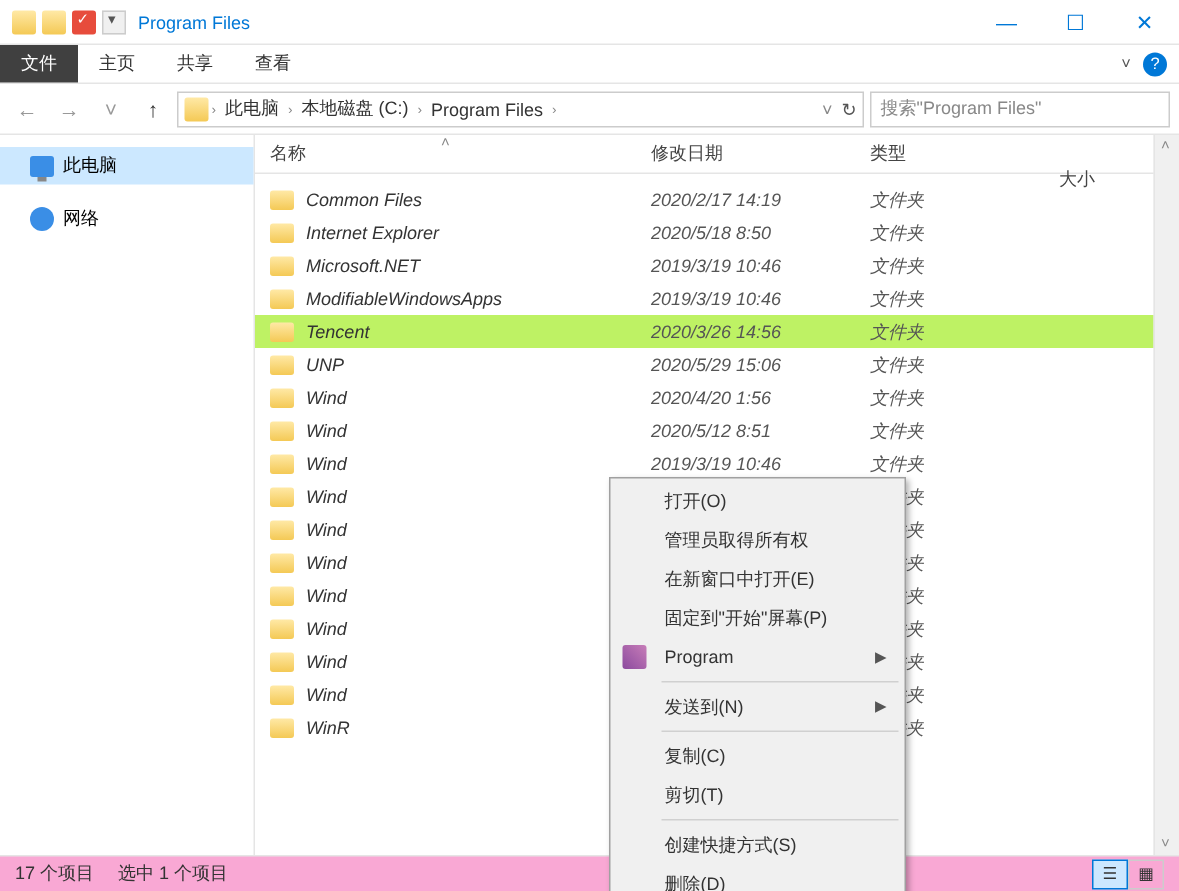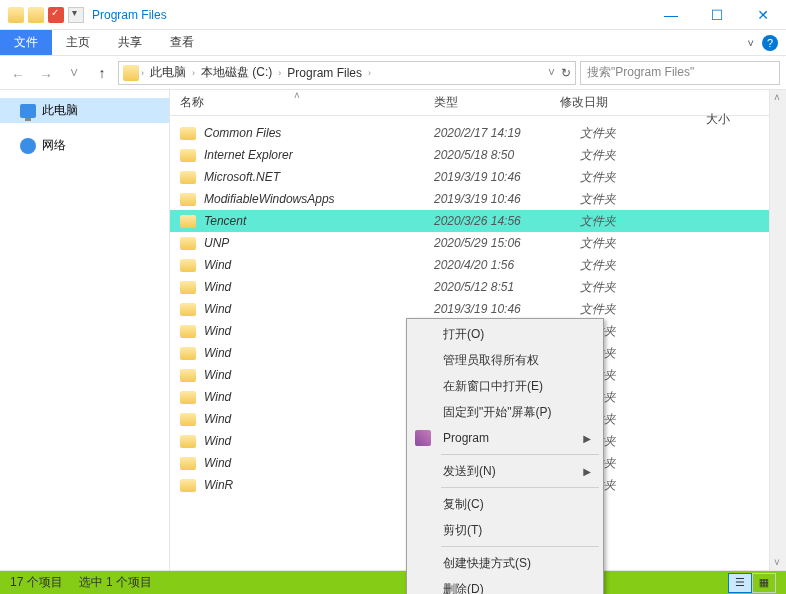--- a/index.html
+++ b/index.html
@@ -13,21 +13,21 @@
     .checkmark::after { content: "✓"; color: #fff; font-size: 10px; position: absolute; left: 3px; top: 0; }
     .down-arrow { background: #f0f0f0; border: 1px solid #ccc; position: relative; }
     .down-arrow::after { content: "▾"; position: absolute; left: 3px; top: -1px; font-size: 10px; color: #555; }
     .title-text { color: #0078d7; margin-left: 8px; font-size: 12px; }
     .window-controls { margin-left: auto; display: flex; }
     .win-btn { width: 46px; height: 30px; display: flex; align-items: center; justify-content: center; color: #0078d7; font-size: 14px; }
     .win-btn.close { background: transparent; }
     
     .ribbon { height: 26px; background: #fff; display: flex; align-items: stretch; border-bottom: 1px solid #e5e5e5; }
     .ribbon-tab { padding: 0 14px; display: flex; align-items: center; font-size: 12px; color: #333; }
-    .ribbon-tab.file { background: #3b82f6; color: #fff; }
+    .ribbon-tab.file { background: #404040; color: #fff; }
     .ribbon-right { margin-left: auto; display: flex; align-items: center; padding-right: 8px; gap: 8px; }
     .expand-icon { color: #555; font-size: 11px; }
     .help-icon { width: 16px; height: 16px; background: #0078d7; color: #fff; border-radius: 50%; display: flex; align-items: center; justify-content: center; font-size: 11px; }
     
     .navbar { height: 34px; background: #fff; display: flex; align-items: center; padding: 0 6px; gap: 4px; border-bottom: 1px solid #e5e5e5; }
     .nav-btn { width: 24px; height: 24px; display: flex; align-items: center; justify-content: center; color: #999; font-size: 14px; }
     .nav-btn.enabled { color: #333; }
     .address-bar { flex: 1; height: 24px; border: 1px solid #ccc; display: flex; align-items: center; padding: 0 4px; gap: 2px; }
     .addr-icon { width: 16px; height: 16px; }
     .breadcrumb { display: flex; align-items: center; gap: 2px; }
@@ -48,39 +48,39 @@
     .col-headers { display: flex; height: 26px; align-items: center; border-bottom: 1px solid #e5e5e5; padding-left: 10px; position: relative; }
     .col-h { color: #444; font-size: 12px; }
     .col-name { width: 254px; }
     .col-date { width: 146px; }
     .col-type { width: 126px; }
     .col-size { width: 80px; margin-top: 33px; }
     .sort-arrow { position: absolute; left: 124px; top: 0; color: #888; font-size: 10px; }
     
     .file-list { padding-top: 6px; font-style: italic; }
     .file-row { display: flex; align-items: center; height: 22px; padding-left: 10px; }
-    .file-row.selected { background: #5eead4; }
+    .file-row.selected { background: #bef264; }
     .folder-icon { width: 16px; height: 13px; background: linear-gradient(#ffe9a6, #f4c955); border-radius: 2px; margin-right: 8px; }
     .fname { width: 230px; color: #333; white-space: nowrap; overflow: hidden; }
     .fdate { width: 146px; color: #555; }
     .ftype { width: 126px; color: #555; }
     
     .context-menu { position: absolute; left: 236px; top: 228px; width: 198px; background: #f0f0f0; border: 1px solid #a0a0a0; box-shadow: 2px 2px 4px rgba(0,0,0,0.3); z-index: 100; padding: 2px; }
     .cm-item { height: 26px; display: flex; align-items: center; padding-left: 34px; position: relative; font-size: 12px; color: #333; }
     .cm-item.has-icon { padding-left: 34px; }
     .cm-icon { position: absolute; left: 6px; width: 16px; height: 16px; }
     .winrar-icon { background: linear-gradient(45deg, #8b4a9e, #c77db8); border-radius: 2px; }
     .cm-sep { height: 1px; background: #d0d0d0; margin: 3px 2px 3px 32px; }
     .cm-arrow { margin-left: auto; margin-right: 10px; color: #555; font-size: 10px; }
     
     .scrollbar-v { position: absolute; right: 0; top: 0; width: 17px; height: 100%; background: #f0f0f0; border-left: 1px solid #e5e5e5; }
     .scrollbar-v::before { content: "˄"; position: absolute; top: 2px; left: 4px; color: #888; font-size: 10px; }
     .scrollbar-v::after { content: "˅"; position: absolute; bottom: 2px; left: 4px; color: #888; font-size: 10px; }
     
-    .statusbar { position: absolute; bottom: 0; left: 0; right: 0; height: 24px; background: #84cc16; border-top: 1px solid #e5e5e5; display: flex; align-items: center; padding: 0 10px; font-size: 12px; color: #333; }
+    .statusbar { position: absolute; bottom: 0; left: 0; right: 0; height: 24px; background: #f9a8d4; border-top: 1px solid #e5e5e5; display: flex; align-items: center; padding: 0 10px; font-size: 12px; color: #333; }
     .status-seg { margin-right: 16px; }
     .view-switcher { margin-left: auto; display: flex; gap: 0; }
     .view-btn { width: 24px; height: 20px; border: 1px solid #ccc; display: flex; align-items: center; justify-content: center; font-size: 11px; }
     .view-btn.active { background: #cce8ff; border-color: #0078d7; }
   </style>
 </head>
 <body>
 
 <div class="titlebar">
   <div class="titlebar-icons">
@@ -144,22 +144,22 @@
     <div class="side-item">
       <span class="globe-icon"></span>
       <span>网络</span>
     </div>
   </div>
 
   <div class="content">
     <div class="col-headers">
       <span class="sort-arrow">˄</span>
       <div class="col-h col-name">名称</div>
+      <div class="col-h col-date">修改日期</div>
       <div class="col-h col-type">类型</div>
-      <div class="col-h col-date">修改日期</div>
       <div class="col-h col-size">大小</div>
     </div>
 
     <div class="file-list" id="file-list">
         <div class="file-row">
     <span class="folder-icon"></span>
     <span class="fname">Common Files</span>
     <span class="fdate">2020/2/17 14:19</span>
     <span class="ftype">文件夹</span>
         </div>

